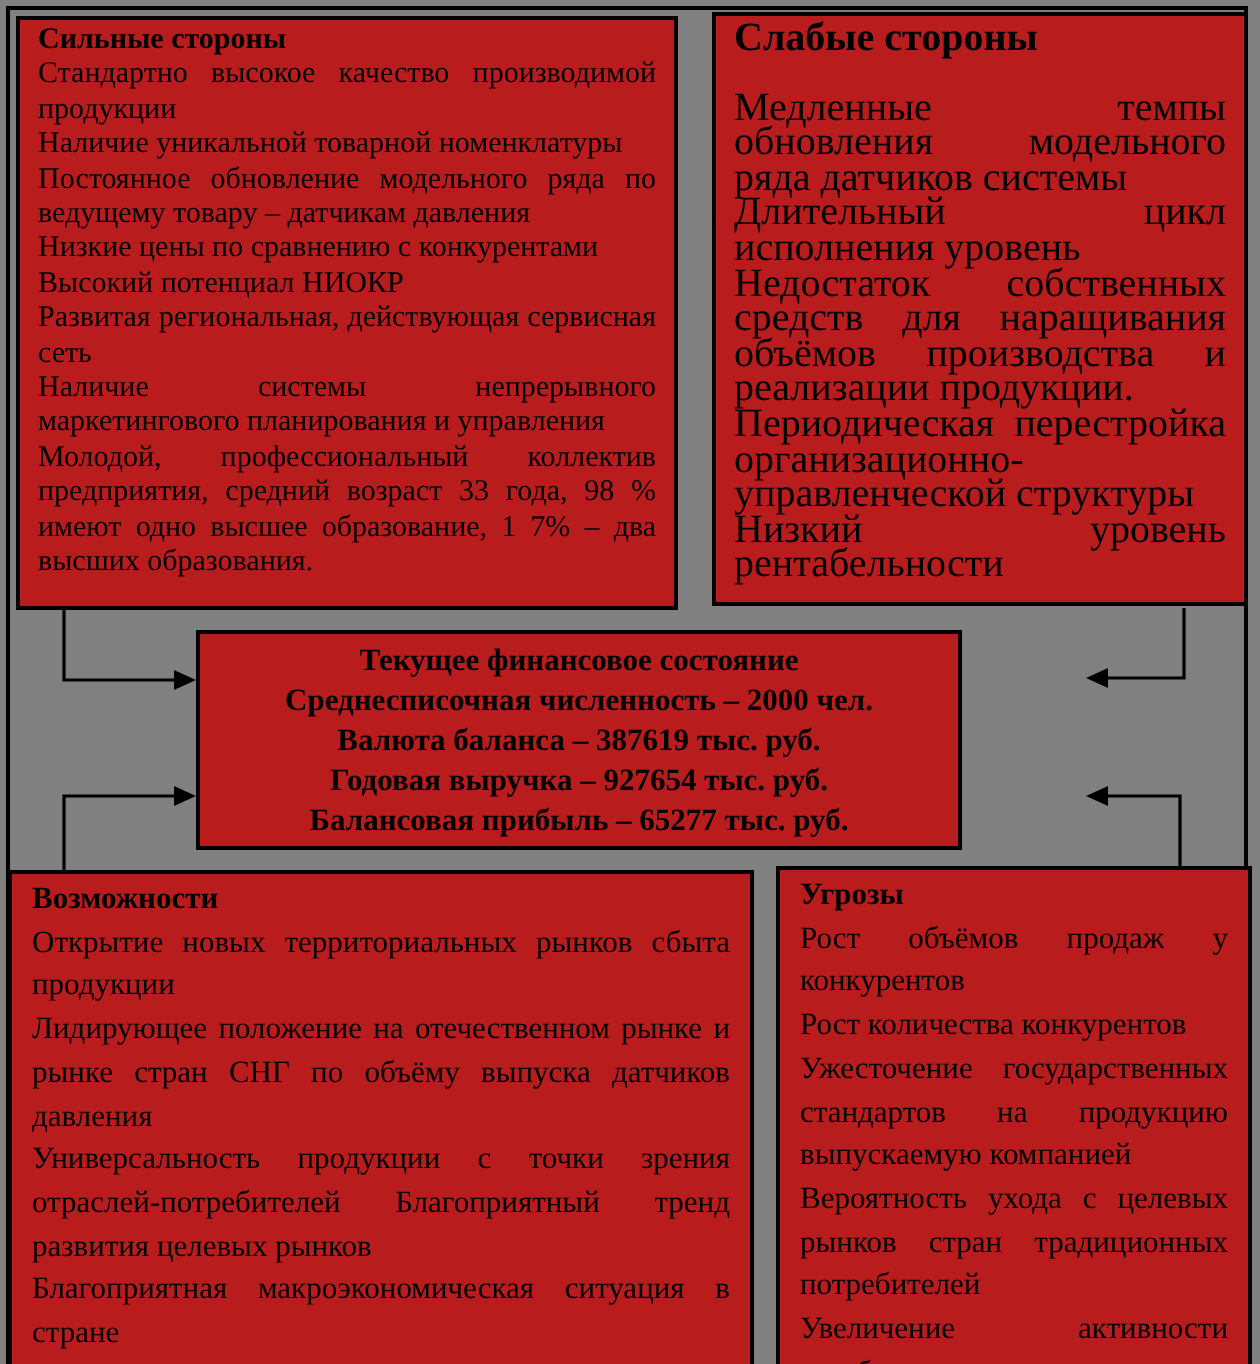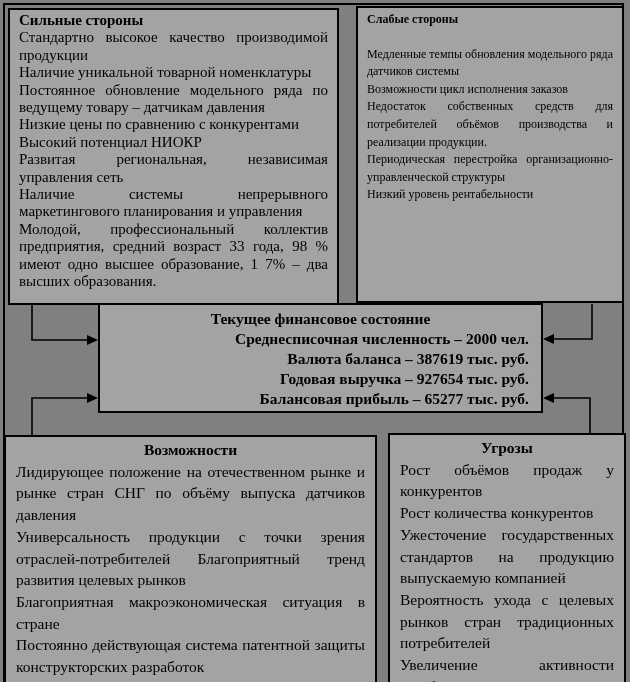--- a/index.html
+++ b/index.html
@@ -11,49 +11,49 @@
     font-family:"Liberation Serif", serif;
     color:#000;
   }
   #outer-frame{
     position:absolute;left:3px;top:3px;width:621px;height:700px;
     border:2px solid #000;box-sizing:border-box;
     pointer-events:none;
   }
   .box{
     position:absolute;
-    background:#a3a3a3;
+    background:#b91c1c;
     border:2px solid #000;
     box-sizing:border-box;
     overflow:hidden;
   }
   .box p{margin:0;text-align:justify;}
   .box .heading{font-weight:bold;text-align:left;}
-  .box .heading.center{text-align:center;}
+  .box .heading.center{text-align:left;}
   .bold{font-weight:normal;}
   .spacer{height:17px;}
 
   #strengths-box{
     left:8px;top:8px;width:331px;height:297px;
     padding:2px 9px 2px 9px;
     font-size:15px;line-height:17.4px;
   }
   #weaknesses-box{
     left:356px;top:6px;width:268px;height:297px;
     padding:3px 9px 2px 9px;
-    font-size:12px;line-height:17.6px;
+    font-size:20px;line-height:17.6px;
   }
   #financial-box{
-    left:98px;top:303px;width:445px;height:110px;
+    left:98px;top:315px;width:383px;height:110px;
     padding:4px 12px 2px 12px;
     font-size:15.5px;line-height:20px;
     font-weight:bold;
   }
   #financial-box .heading{text-align:center;}
-  #financial-box p{text-align:right;}
+  #financial-box p{text-align:center;}
   #opportunities-box{
     left:4px;top:435px;width:373px;height:300px;
     padding:2px 10px 2px 10px;
     font-size:15.5px;line-height:21.7px;
   }
   #threats-box{
     left:388px;top:433px;width:238px;height:300px;
     padding:2px 10px 2px 10px;
     font-size:15.5px;line-height:21.7px;
   }
@@ -90,45 +90,46 @@
     </g>
   </svg>
 
   <div class="box" id="strengths-box">
     <p class="heading">Сильные стороны</p>
     <p>Стандартно высокое качество производимой продукции</p>
     <p>Наличие уникальной товарной номенклатуры</p>
     <p>Постоянное обновление модельного ряда по ведущему товару – датчикам давления</p>
     <p>Низкие цены по сравнению с конкурентами</p>
     <p>Высокий потенциал НИОКР</p>
-    <p>Развитая региональная, независимая управления сеть</p>
+    <p>Развитая региональная, действующая сервисная сеть</p>
     <p>Наличие системы непрерывного маркетингового планирования и управления</p>
     <p class="bold">Молодой, профессиональный коллектив предприятия, средний возраст 33 года, 98 % имеют одно высшее образование, 1 7% – два высших образования.</p>
   </div>
 
   <div class="box" id="weaknesses-box">
     <p class="heading">Слабые стороны</p>
     <div class="spacer"></div>
     <p>Медленные темпы обновления модельного ряда датчиков системы</p>
-    <p>Возможности цикл исполнения заказов</p>
-    <p>Недостаток собственных средств для потребителей объёмов производства и реализации продукции.</p>
+    <p>Длительный цикл исполнения уровень</p>
+    <p>Недостаток собственных средств для наращивания объёмов производства и реализации продукции.</p>
     <p>Периодическая перестройка организационно-управленческой структуры</p>
     <p class="bold">Низкий уровень рентабельности</p>
   </div>
 
   <div class="box" id="financial-box">
     <p class="heading center">Текущее финансовое состояние</p>
     <p>Среднесписочная  численность  – 2000 чел.</p>
     <p>Валюта баланса – 387619  тыс. руб.</p>
     <p>Годовая выручка – 927654  тыс. руб.</p>
     <p>Балансовая прибыль  – 65277  тыс. руб.</p>
   </div>
 
   <div class="box" id="opportunities-box">
     <p class="heading center">Возможности</p>
+    <p>Открытие новых территориальных рынков сбыта продукции</p>
     <p>Лидирующее положение на отечественном рынке и рынке стран СНГ по объёму выпуска датчиков давления</p>
     <p>Универсальность продукции с точки зрения отраслей-потребителей Благоприятный тренд развития целевых рынков</p>
     <p>Благоприятная макроэкономическая ситуация в стране</p>
     <p>Постоянно действующая система патентной защиты конструкторских разработок</p>
 
   </div>
 
   <div class="box" id="threats-box">
     <p class="heading center">Угрозы</p>
     <p>Рост объёмов продаж у конкурентов</p>

